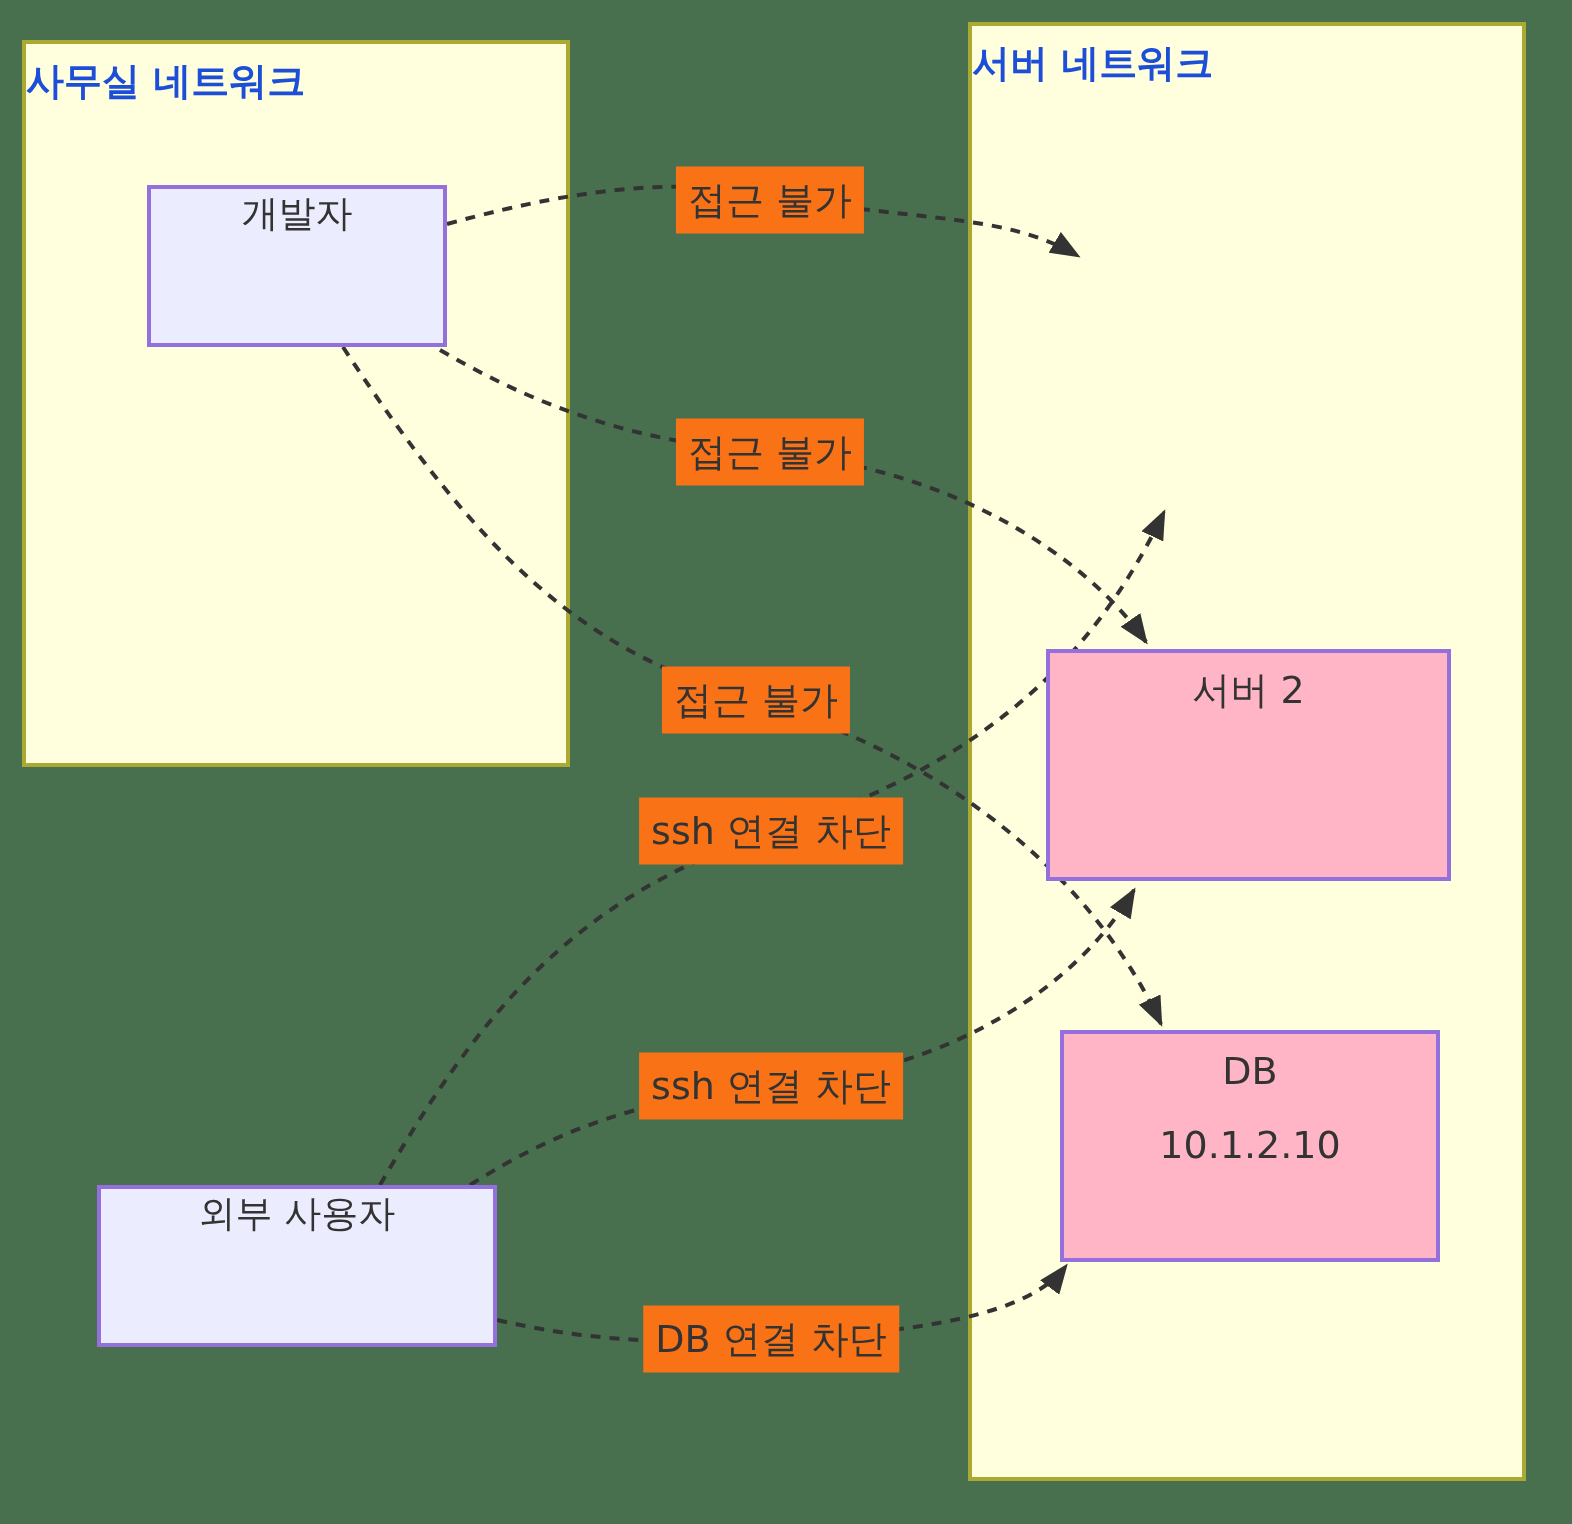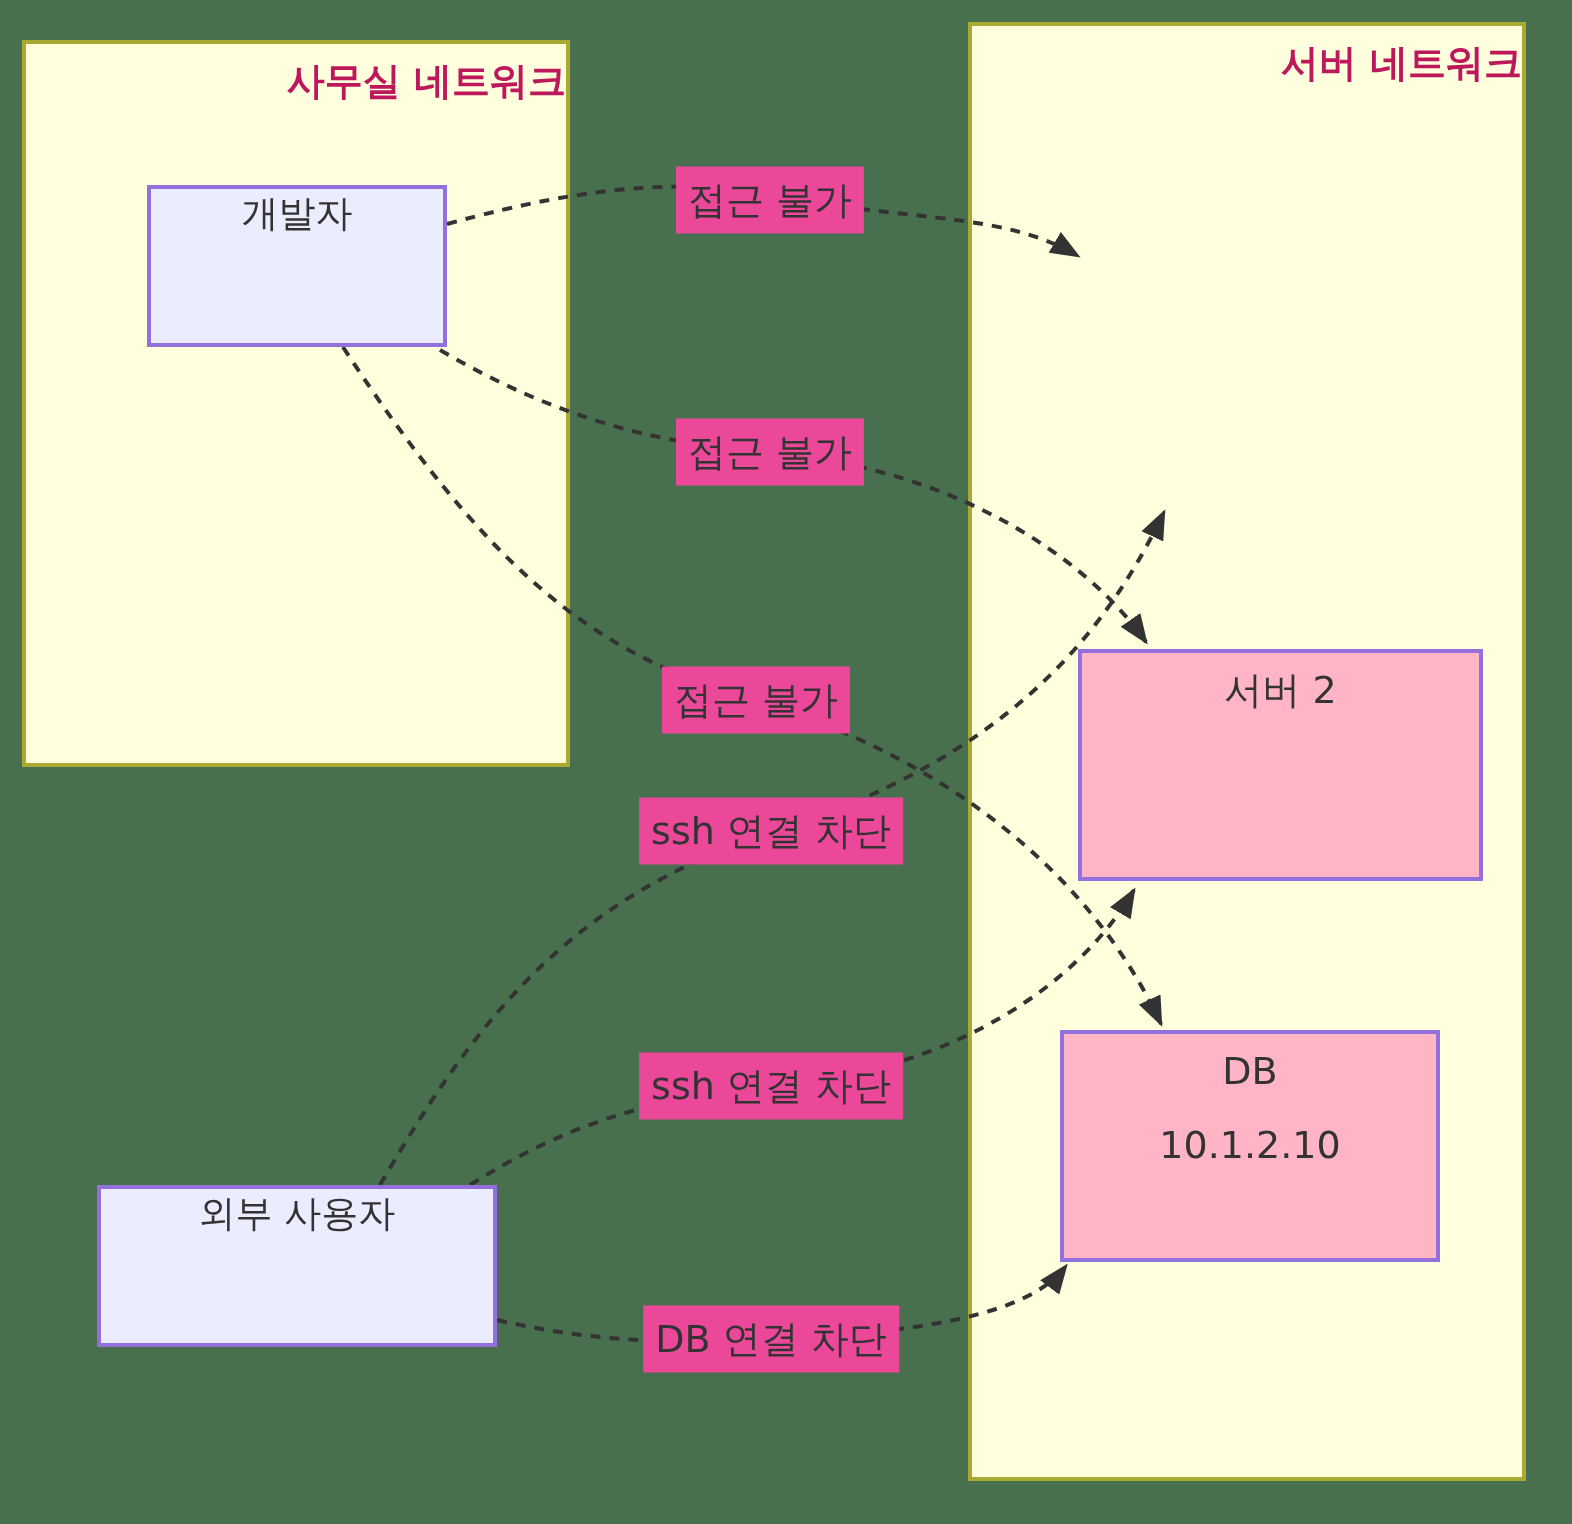--- a/index.html
+++ b/index.html
@@ -13,22 +13,22 @@
   .cluster{
     position:absolute;
     background:#FFFFDE;
     border:4px solid #AAAA33;
     box-sizing:border-box;
   }
   .cluster-office{left:22px;top:40px;width:548px;height:727px;}
   .cluster-server{left:968px;top:22px;width:558px;height:1459px;}
   .cluster-title{
     position:absolute;top:12px;left:0;right:0;
-    text-align:right;
-    font-size:38px;font-weight:600;color:#be185d;
+    text-align:left;
+    font-size:38px;font-weight:600;color:#1d4ed8;
   }
   .edges{position:absolute;left:0;top:0;}
   .node{
     position:absolute;
     display:flex;flex-direction:column;
     align-items:center;
     box-sizing:border-box;
     color:#333333;text-align:center;
   }
   .actor{
@@ -38,26 +38,26 @@
   }
   .server-node{
     background:#FFB5C5;
     border:4px solid #9370DB;
     font-size:38px;
     line-height:1.95;
   }
   .node-dev{left:147px;top:185px;width:300px;height:162px;}
   .node-ext{left:97px;top:1185px;width:400px;height:162px;}
   .node-s1{left:1046px;top:262px;width:405px;height:240px;}
-  .node-s2{left:1046px;top:649px;width:405px;height:232px;margin-left:32px;}
+  .node-s2{left:1046px;top:649px;width:405px;height:232px;}
   .node-db{left:1060px;top:1030px;width:380px;height:232px;}
   .edge-label{
     position:absolute;
     transform:translate(-50%,-50%);
-    background:#ec4899;
+    background:#f97316;
     color:#333333;
     font-size:38px;
     padding:8px 12px;
     white-space:nowrap;
   }
   .el1{left:770px;top:200px;}
   .el2{left:770px;top:452px;}
   .el3{left:756px;top:700px;}
   .el4{left:771px;top:831px;}
   .el5{left:771px;top:1086px;}

